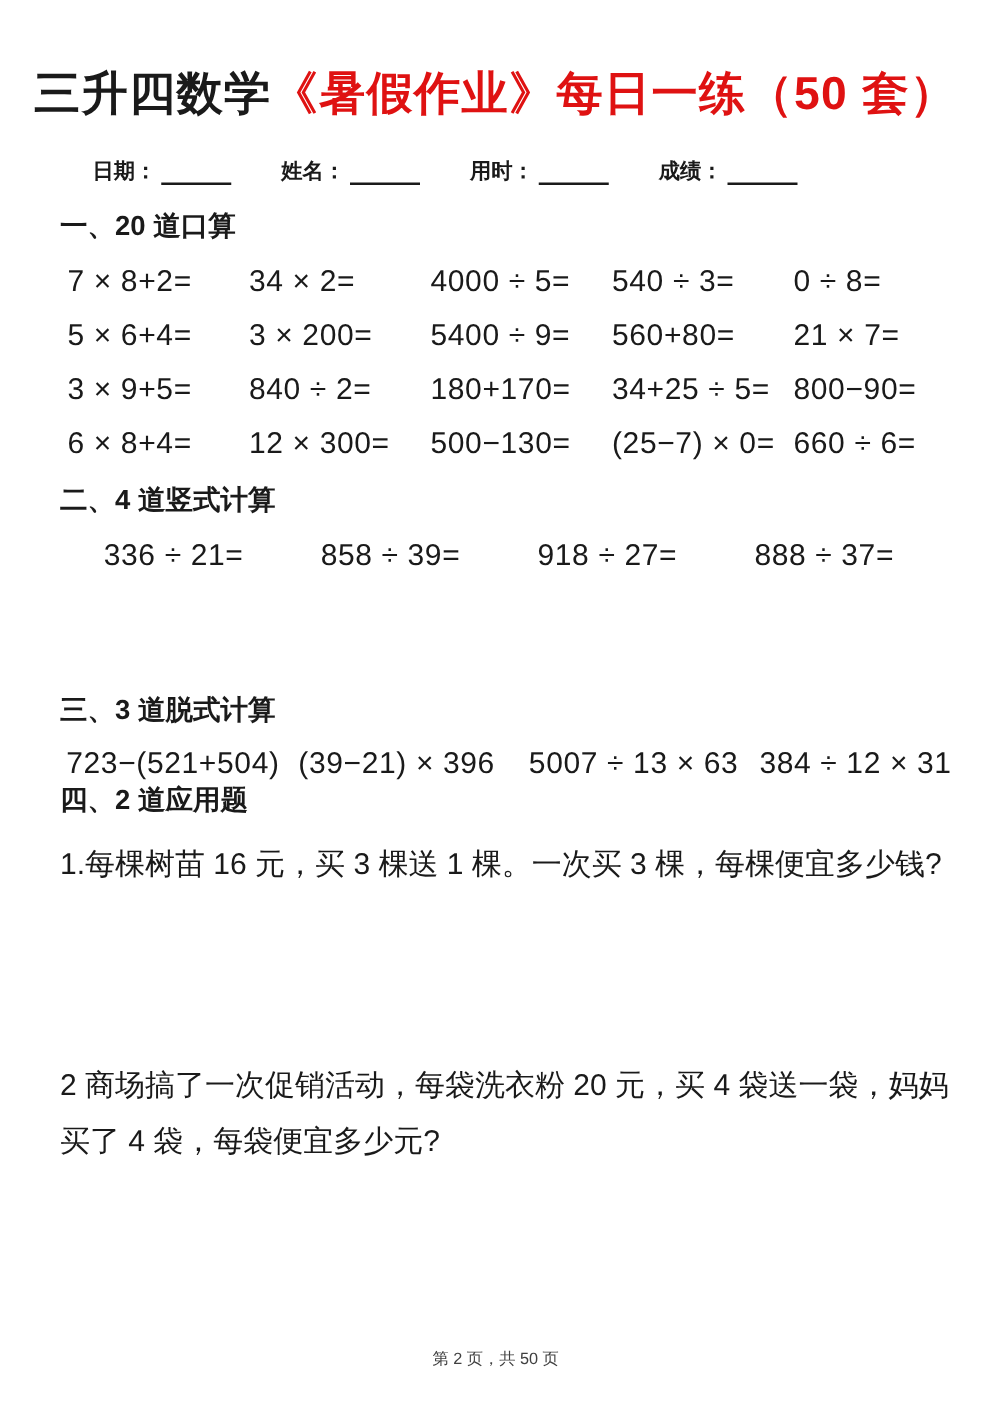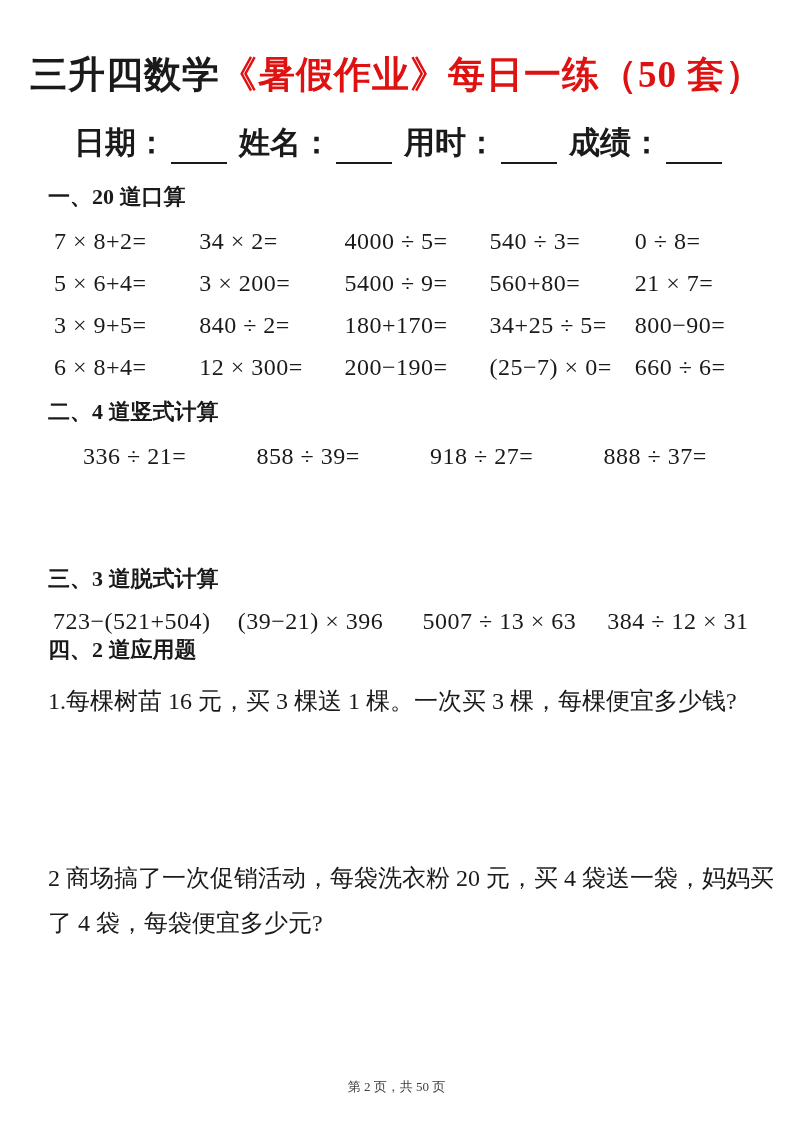--- a/index.html
+++ b/index.html
@@ -3,38 +3,38 @@
 <meta charset="utf-8">
 <style>
   html, body { margin: 0; padding: 0; background: #ffffff; }
   .page {
     position: relative;
     width: 793px;
     height: 1122px;
     margin: 0 auto;
     background: #ffffff;
     color: #1a1a1a;
-    font-family: Liberation Serif, serif;
+    font-family: Liberation Sans, sans-serif;
     overflow: hidden;
   }
   .title {
     padding-top: 50px;
     text-align: center;
     font-size: 37px;
     font-weight: bold;
     letter-spacing: 1px;
     white-space: nowrap;
   }
   .title .red { color: #df1212; }
   .info-line {
     margin: 22px 0 0 74px;
     display: flex;
     align-items: flex-end;
-    gap: 12px;
-    font-size: 31px;
+    gap: 40px;
+    font-size: 17px;
     font-weight: bold;
     white-space: nowrap;
   }
   .info-field { display: flex; align-items: flex-end; }
   .blank {
     display: inline-block;
     width: 56px;
     height: 24px;
     margin-left: 4px;
     border-bottom: 2px solid #1a1a1a;
@@ -126,21 +126,21 @@
     <span class="math">5400 ÷ 9=</span>
     <span class="math">560+80=</span>
     <span class="math">21 × 7=</span>
     <span class="math">3 × 9+5=</span>
     <span class="math">840 ÷ 2=</span>
     <span class="math">180+170=</span>
     <span class="math">34+25 ÷ 5=</span>
     <span class="math">800−90=</span>
     <span class="math">6 × 8+4=</span>
     <span class="math">12 × 300=</span>
-    <span class="math">200−190=</span>
+    <span class="math">500−130=</span>
     <span class="math">(25−7) × 0=</span>
     <span class="math">660 ÷ 6=</span>
   </div>
 
   <div class="section-heading h2">二、4 道竖式计算</div>
   <div class="vert-grid">
     <span class="math">336 ÷ 21=</span>
     <span class="math">858 ÷ 39=</span>
     <span class="math">918 ÷ 27=</span>
     <span class="math">888 ÷ 37=</span>

